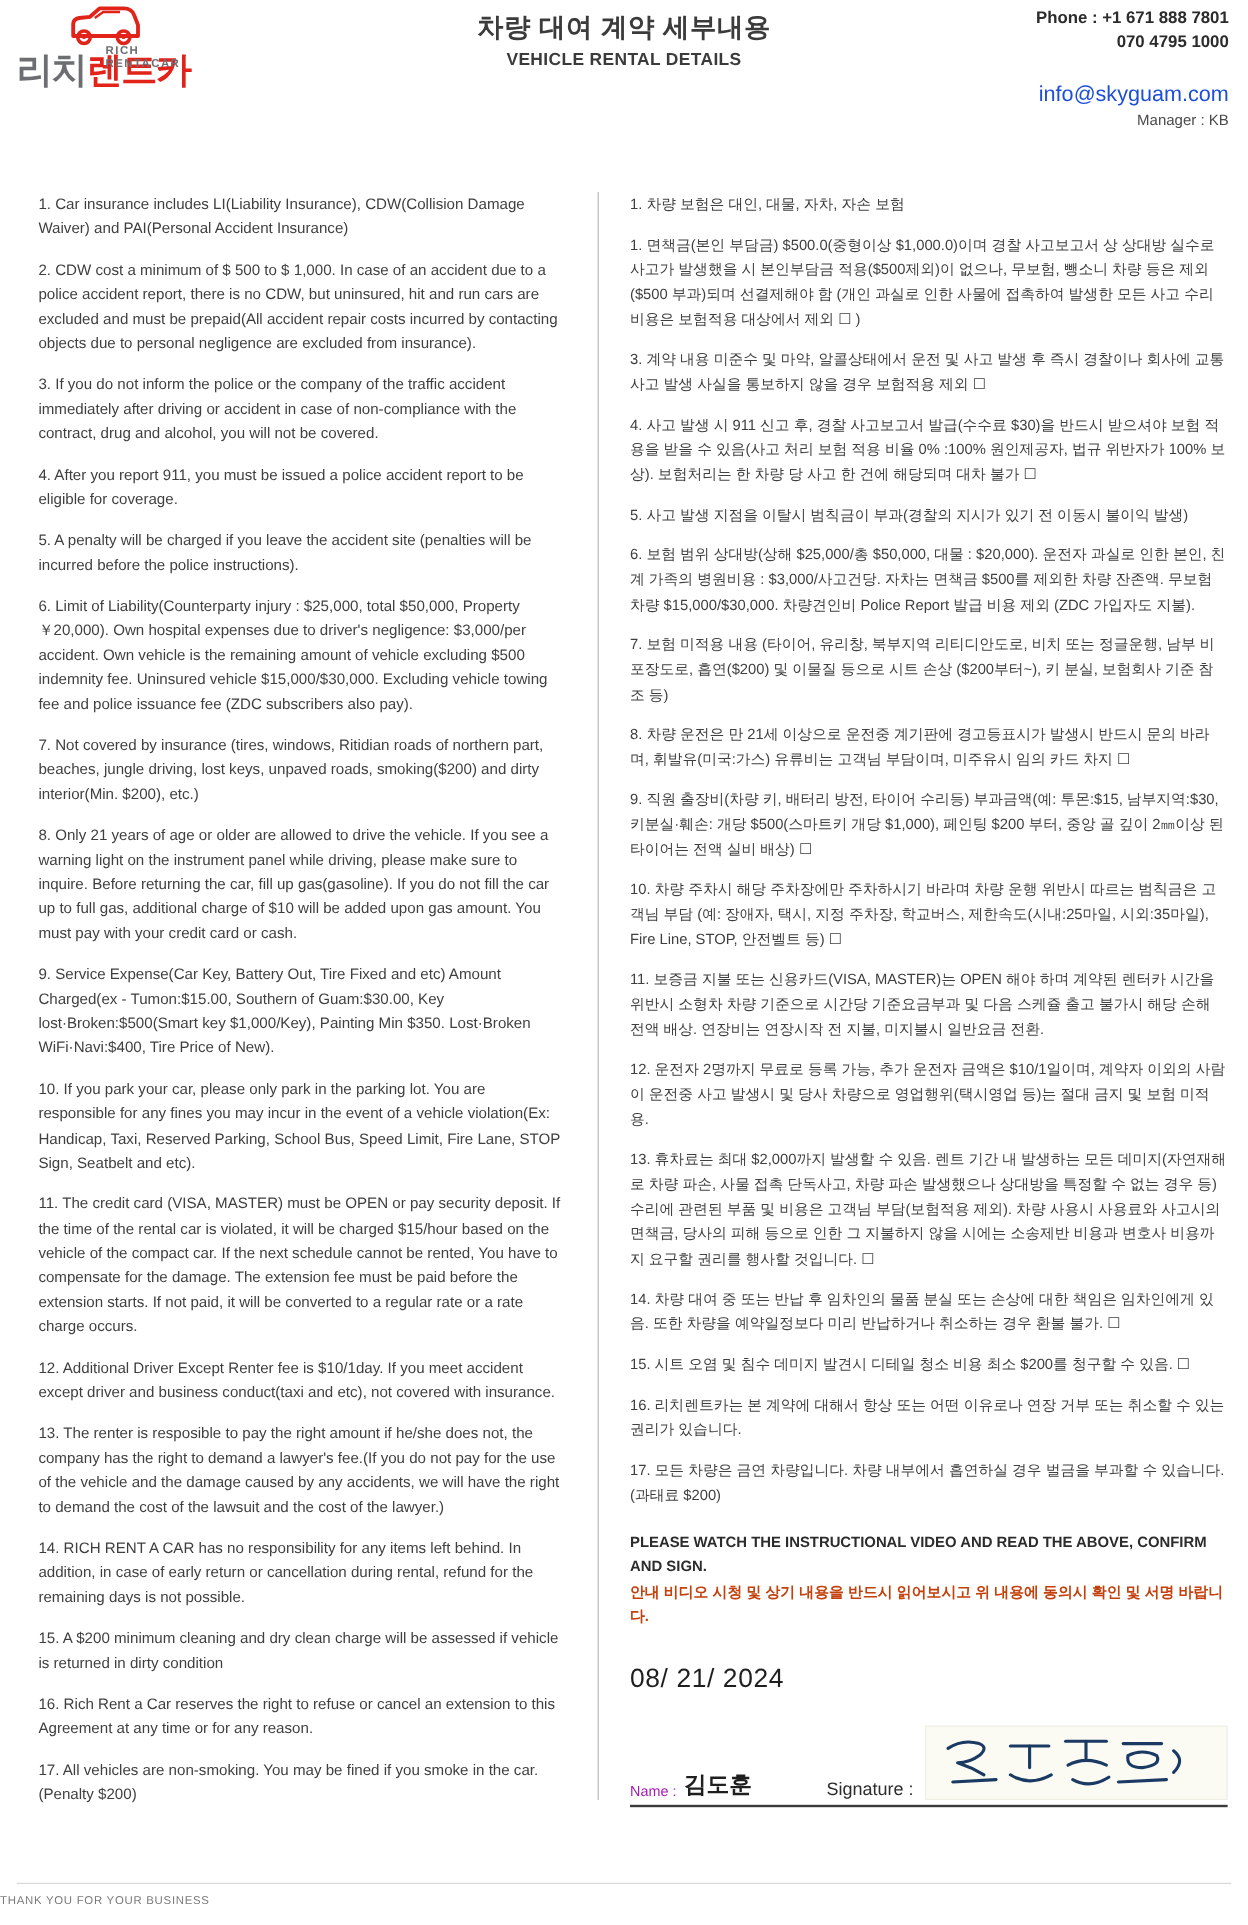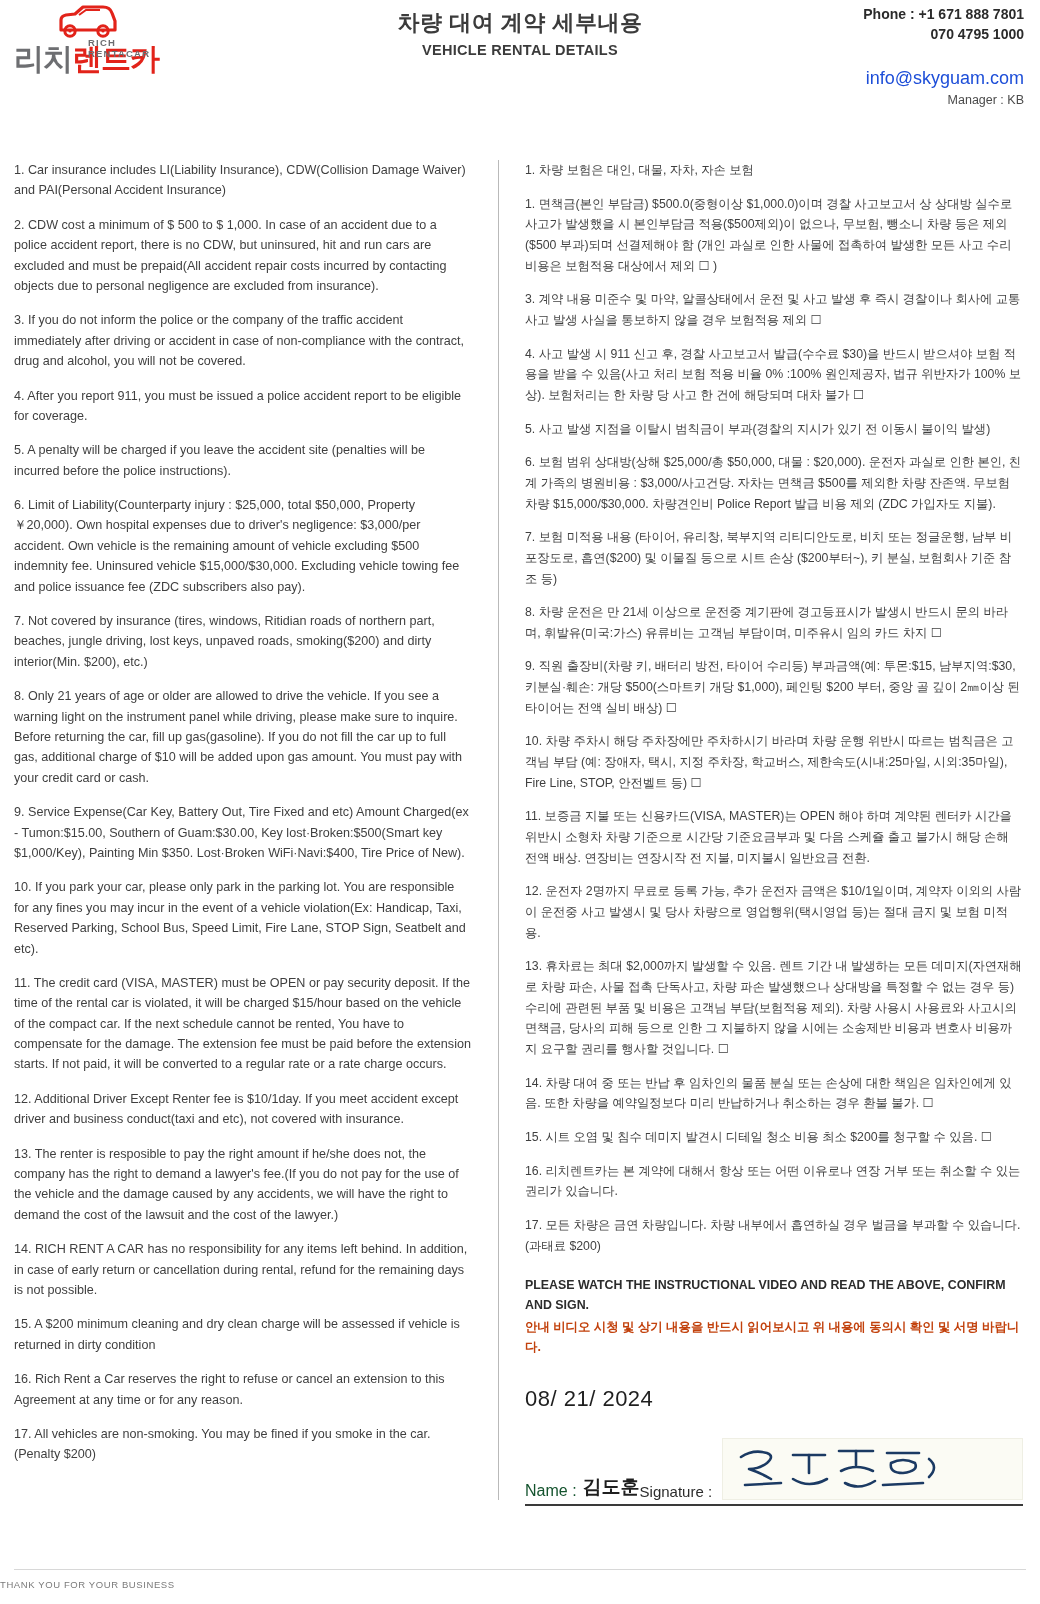--- a/index.html
+++ b/index.html
@@ -89,21 +89,21 @@
   
   .content {
     position: absolute;
     top: 160px;
     left: 0;
     width: 1040px;
     display: flex;
   }
   .col-left {
     width: 498px;
-    padding: 0 26px 0 14px;
+    padding: 0 26px 0 32px;
   }
   .divider {
     width: 1px;
     background: #b9b9b9;
     margin: 0;
     height: 1340px;
   }
   .col-right {
     width: 540px;
     padding: 0 16px 0 26px;
@@ -149,33 +149,34 @@
   }
 
   .sign-row {
     display: flex;
     align-items: flex-end;
     margin-top: 26px;
     border-bottom: 2px solid #3a3a3a;
     padding-bottom: 4px;
   }
   .name-label {
-    font-size: 16px;
-    color: #14532d;
+    font-size: 12px;
+    color: #a21caf;
     margin-top: 12px;
   }
   .name-value {
     font-size: 19px;
     font-weight: bold;
     color: #1f1f1f;
     margin-left: 6px;
   }
   .sign-label {
     font-size: 15px;
     color: #2c2c2c;
+    margin-left: 62px;
   }
   .sign-box {
     flex: 1;
     height: 62px;
     margin-left: 10px;
     background: #fbfbf4;
     border: 1px solid #efefe4;
     position: relative;
   }
   .sign-box svg { position: absolute; left: 0; top: 0; }

